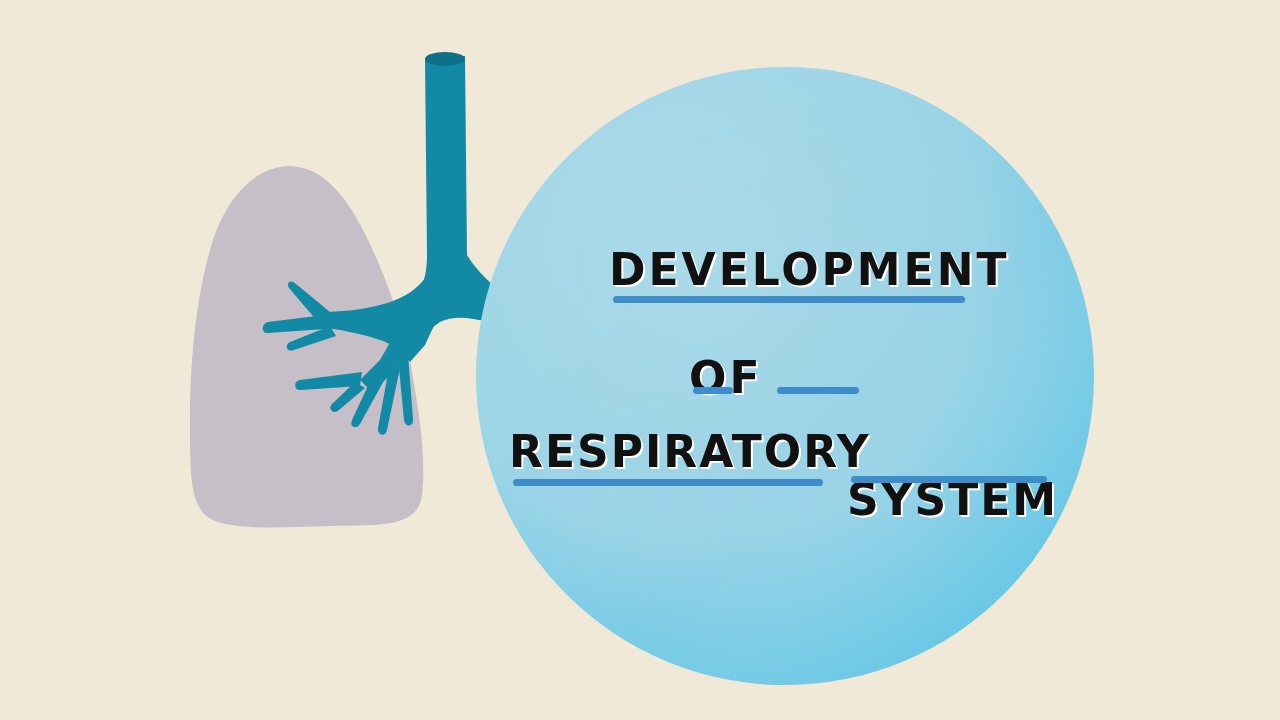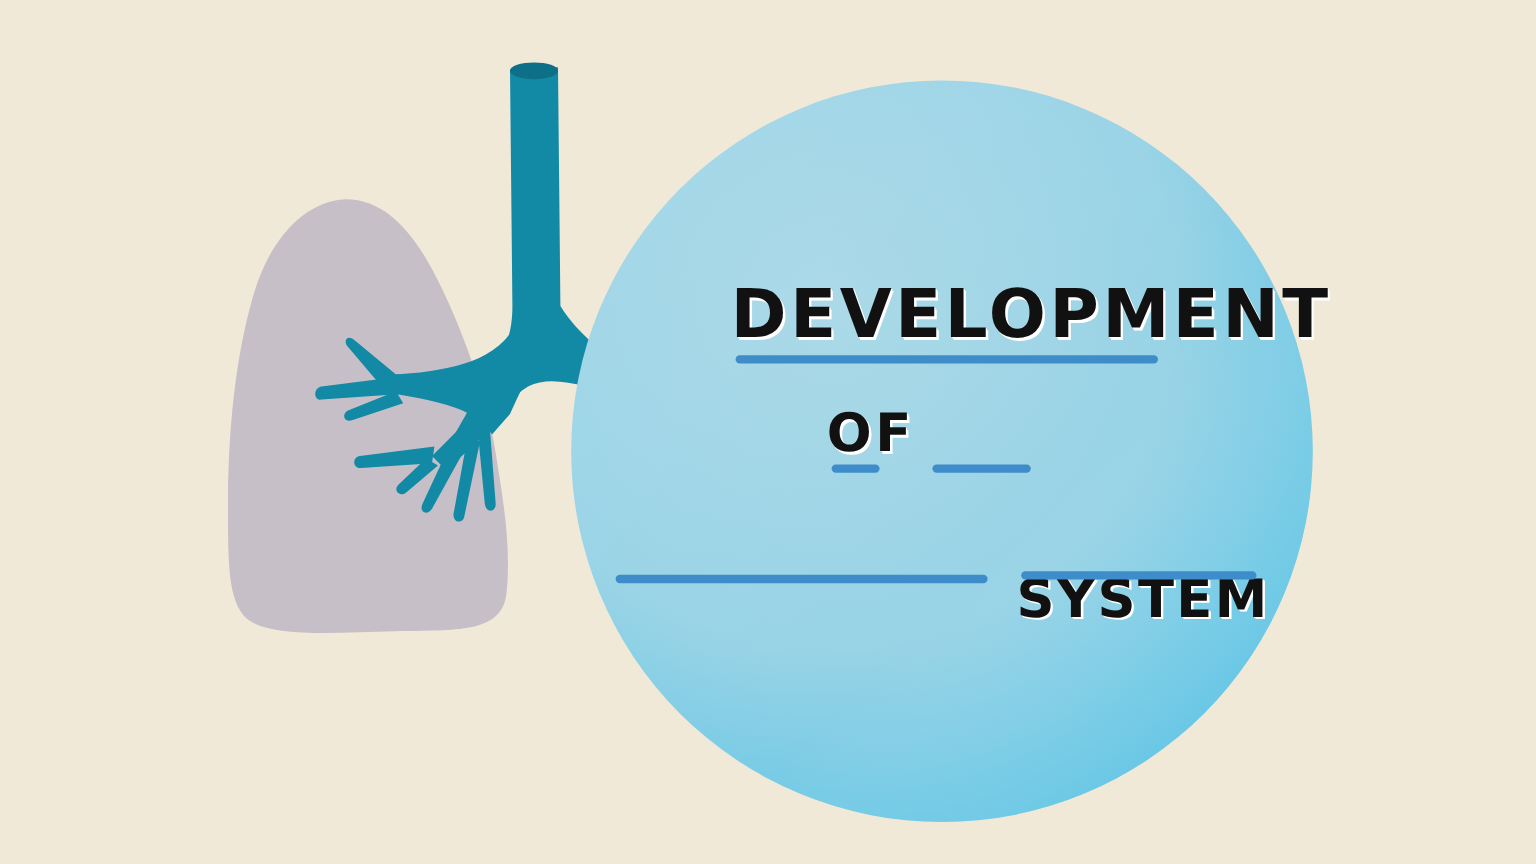--- a/index.html
+++ b/index.html
@@ -113,27 +113,28 @@
       <path d="M 380 360 L 352 420 C 349 427, 356 430, 360 424 L 392 366 Z"></path>
       <path d="M 390 362 L 378 428 C 377 436, 386 437, 387 430 L 400 368 Z"></path>
       <path d="M 398 358 L 404 420 C 405 428, 414 427, 413 419 L 408 354 Z"></path>
     </g>
 
     <circle cx="785" cy="376" r="309" fill="url(#circleGrad)"></circle>
     <circle cx="785" cy="376" r="309" fill="url(#circleSheen)"></circle>
   </svg>
 
   <div class="title-block">
-    <div class="title-line" style="left:132px; top:164px; font-size:56px;">Development</div>
+    <div class="title-line" style="left:132px; top:178px; font-size:44px;">Development</div>
     <div class="underline" style="left:136px; top:230px; width:352px;"></div>
 
-    <div class="title-line" style="left:212px; top:270px; font-size:44px;">of</div>
+    <div class="title-line" style="left:212px; top:286px; font-size:44px;">of</div>
     <div class="underline" style="left:216px; top:321px; width:40px;"></div>
 
     <div class="underline" style="left:300px; top:321px; width:82px;"></div>
 
+    <div class="title-line" style="left:32px; top:360px; font-size:44px; letter-spacing:2px;">Respiratory</div>
     <div class="underline" style="left:36px; top:413px; width:310px;"></div>
 
     <div class="title-line" style="left:370px; top:360px; font-size:44px; letter-spacing:2px;margin-top:48px;">System</div>
     <div class="underline" style="left:374px; top:410px; width:196px;"></div>
   </div>
 
 </div>
 
 </body></html>

